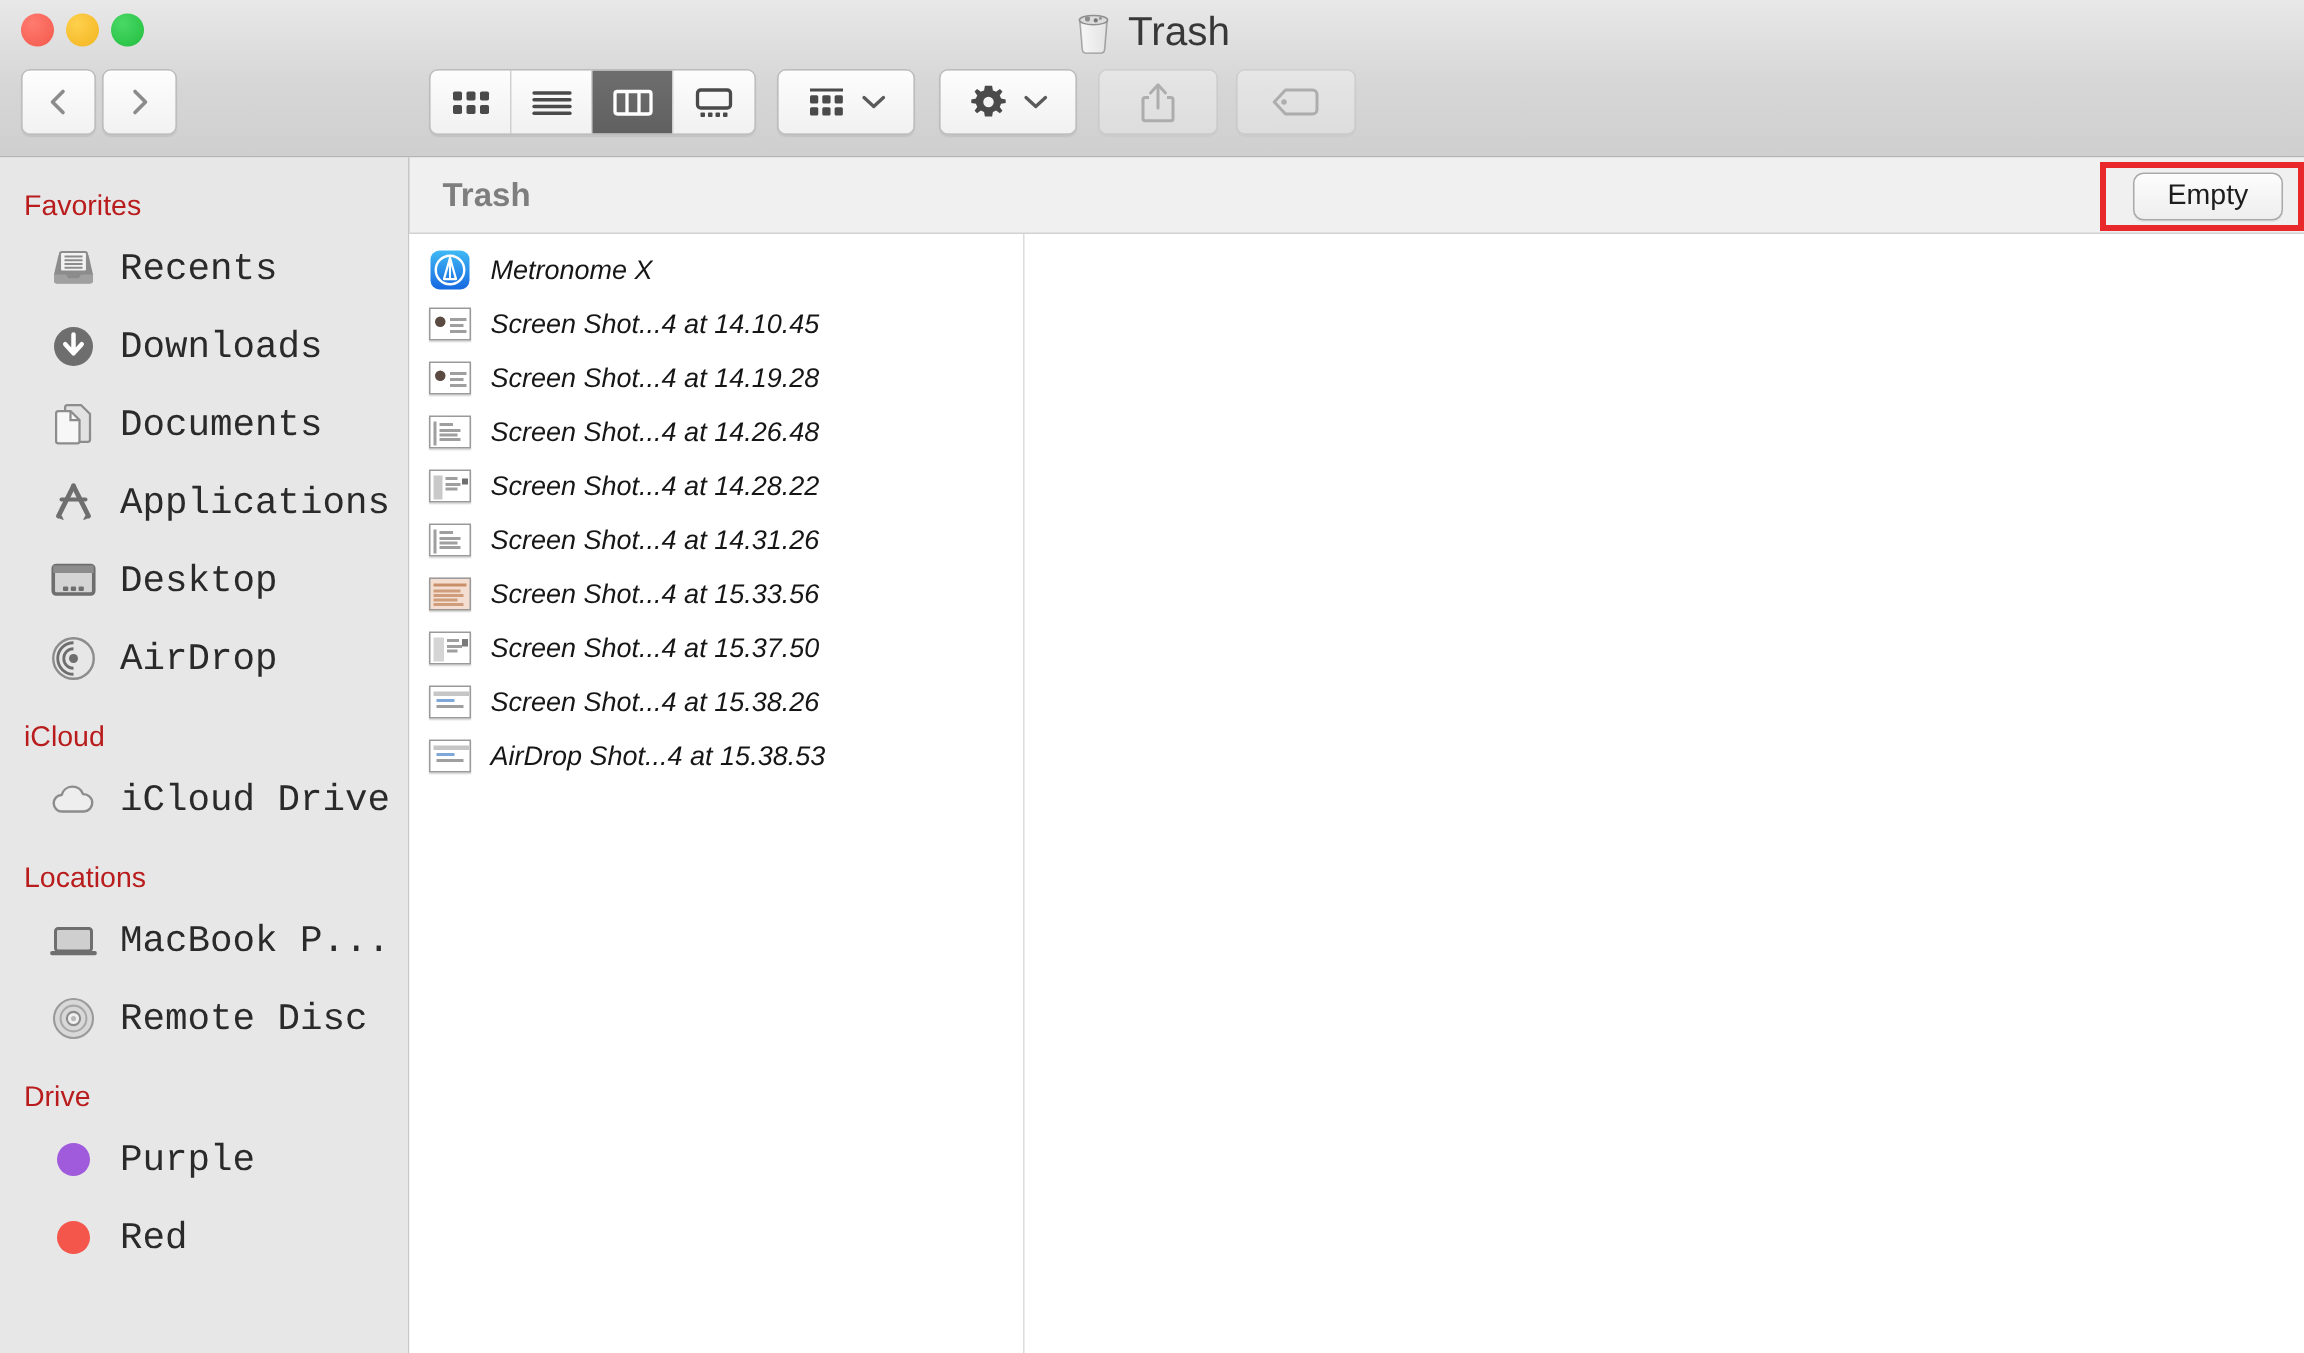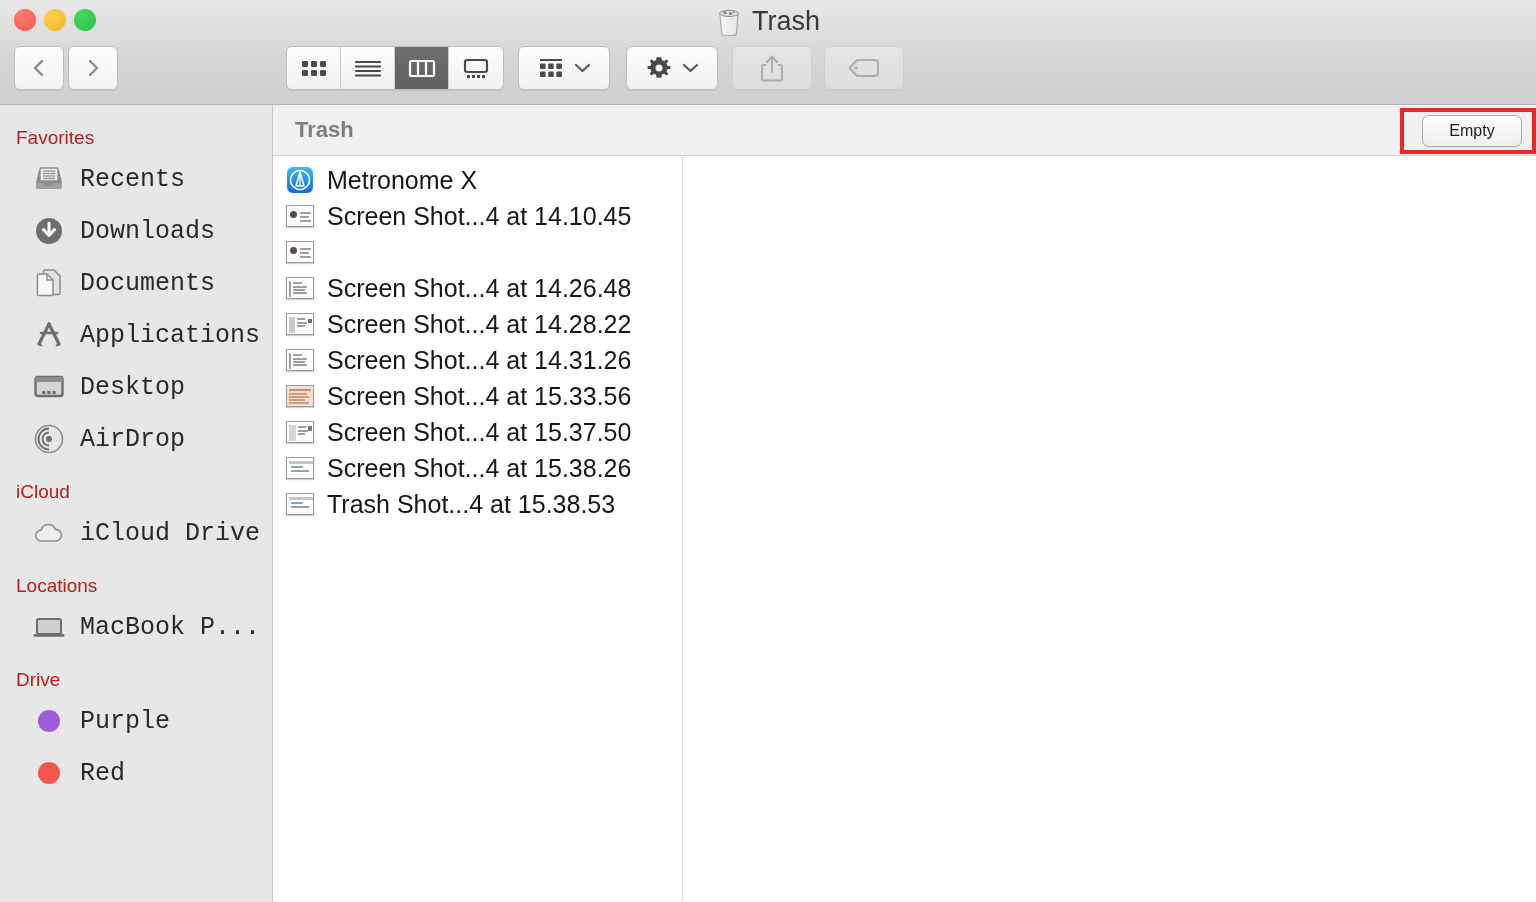--- a/index.html
+++ b/index.html
@@ -96,21 +96,21 @@
   }
   .subheader-title {
     position: absolute; left: 22px; top: 12px;
     font-size: 22px; font-weight: bold; color: #7e7e7e;
   }
   .empty-btn {
     position: absolute; right: 14px; top: 10px;
     width: 100px; height: 32px;
     background: linear-gradient(to bottom, #fdfdfd, #eeeeee);
     border: 1px solid #a9a9a9; border-radius: 7px;
-    font-size: 16px; color: #1d1d1d;
+    font-size: 19px; color: #1d1d1d;
     display: flex; align-items: center; justify-content: center;
     box-shadow: 0 1px 1px rgba(0,0,0,.06);
   }
   .highlight-box {
     position: absolute; left: 1400px; top: 108px;
     width: 136px; height: 46px;
     border: 4px solid #e8282a;
     pointer-events: none;
   }
 
@@ -151,21 +151,21 @@
     padding-top: 6px;
   }
   .col-two {
     position: absolute; top: 0; left: 411px;
     width: 852px; height: 746px;
     background: #ffffff;
   }
   .file-row {
     display: flex; align-items: center; gap: 12px;
     height: 36px; padding-left: 12px;
-    font-size: 25px; color: #161616;
+    font-size: 18px; color: #161616; font-style: italic;
   }
   .file-icon { width: 30px; height: 26px; flex: none; display: flex; align-items: center; justify-content: center; }
   .file-name { white-space: nowrap; }
 
   .shot-thumb {
     width: 28px; height: 22px;
     background: #ffffff;
     border: 1px solid #9a9a9a;
     box-shadow: 0 1px 1px rgba(0,0,0,.18);
     position: relative; overflow: hidden;
@@ -403,20 +403,31 @@
     <div class="sb-section">Locations</div>
     <div class="sb-item">
       <span class="sb-icon">
         <svg width="34" height="24" viewBox="0 0 34 24">
           <rect x="5" y="4" width="24" height="15" rx="1.8" fill="#cfcfcf" stroke="#6e6e6e" stroke-width="2"></rect>
           <rect x="1.5" y="19" width="31" height="2.8" rx="1.2" fill="#6e6e6e"></rect>
         </svg>
       </span>
       <span class="sb-label">MacBook P...</span>
     </div>
+    <div class="sb-item">
+      <span class="sb-icon">
+        <svg width="32" height="32" viewBox="0 0 32 32">
+          <circle cx="16" cy="16" r="13" fill="#d8d8d8" stroke="#9a9a9a" stroke-width="1.4"></circle>
+          <circle cx="16" cy="16" r="8.6" fill="none" stroke="#a8a8a8" stroke-width="1.4"></circle>
+          <circle cx="16" cy="16" r="4.4" fill="#efefef" stroke="#8c8c8c" stroke-width="1.4"></circle>
+          <circle cx="16" cy="16" r="1.7" fill="#b8b8b8"></circle>
+        </svg>
+      </span>
+      <span class="sb-label">Remote Disc</span>
+    </div>
 
     <div class="sb-gap"></div>
 
     <div class="sb-section">Drive</div>
     <div class="sb-item">
       <span class="sb-icon">
         <span class="tag-dot" style="background:#a05bdc"></span>
       </span>
       <span class="sb-label">Purple</span>
     </div>
@@ -463,20 +474,21 @@
 
       <div class="file-row">
         <span class="file-icon">
           <span class="shot-thumb">
               <i style="left:3px;top:5px;width:7px;height:7px;border-radius:50%;background:#5a4a42"></i>
               <i style="left:13px;top:6px;width:11px;height:2px"></i>
               <i style="left:13px;top:10px;width:9px;height:2px"></i>
               <i style="left:13px;top:14px;width:11px;height:2px"></i>
             </span>
         </span>
+        <span class="file-name">Screen Shot...4 at 14.19.28</span>
       </div>
 
       <div class="file-row">
         <span class="file-icon">
           <span class="shot-thumb">
               <i style="left:2px;top:3px;width:2px;height:16px"></i>
               <i style="left:6px;top:4px;width:9px;height:2px"></i>
               <i style="left:6px;top:8px;width:14px;height:1.5px"></i>
               <i style="left:6px;top:11px;width:12px;height:1.5px"></i>
               <i style="left:6px;top:14px;width:14px;height:1.5px"></i>
@@ -549,21 +561,21 @@
       </div>
 
       <div class="file-row">
         <span class="file-icon">
           <span class="shot-thumb">
               <i style="left:2px;top:3px;width:24px;height:3px;background:#c6c6c6"></i>
               <i style="left:4px;top:8px;width:12px;height:2px;background:#7fa8d8"></i>
               <i style="left:4px;top:12px;width:18px;height:1.5px"></i>
             </span>
         </span>
-        <span class="file-name">Trash Shot...4 at 15.38.53</span>
+        <span class="file-name">AirDrop Shot...4 at 15.38.53</span>
       </div>
 
 
     </div>
     <div class="col-two"></div>
   </div>
 
 </div>
 
 </body></html>

